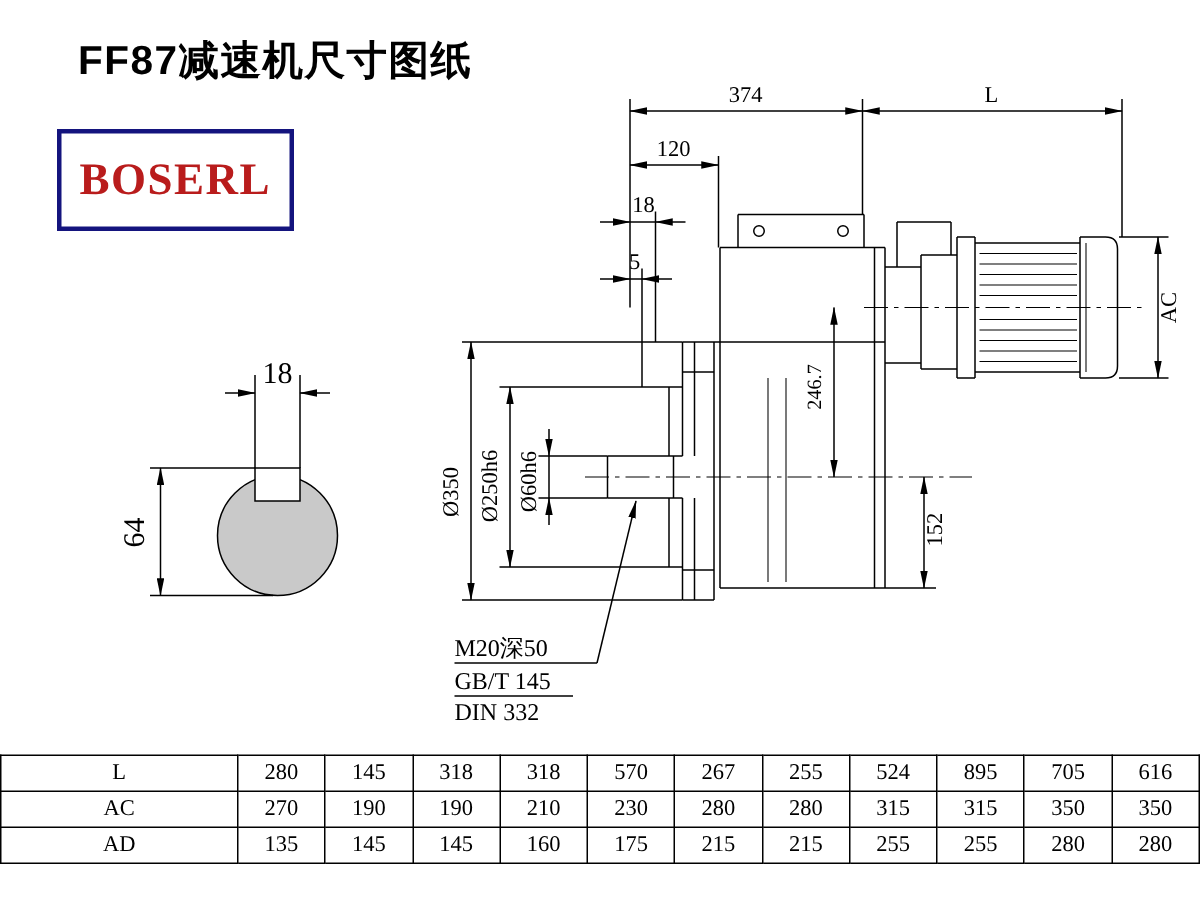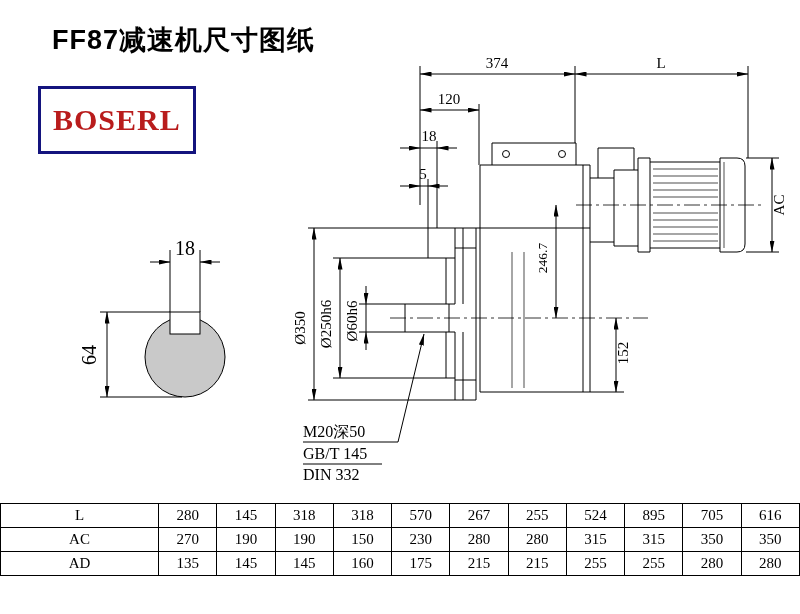--- a/index.html
+++ b/index.html
@@ -252,21 +252,21 @@
     <td>524</td>
     <td>895</td>
     <td>705</td>
     <td>616</td>
   </tr>
   <tr class="data-row">
     <td>AC</td>
     <td>270</td>
     <td>190</td>
     <td>190</td>
-    <td>150</td>
+    <td>210</td>
     <td>230</td>
     <td>280</td>
     <td>280</td>
     <td>315</td>
     <td>315</td>
     <td>350</td>
     <td>350</td>
   </tr>
   <tr class="data-row">
     <td>AD</td>

